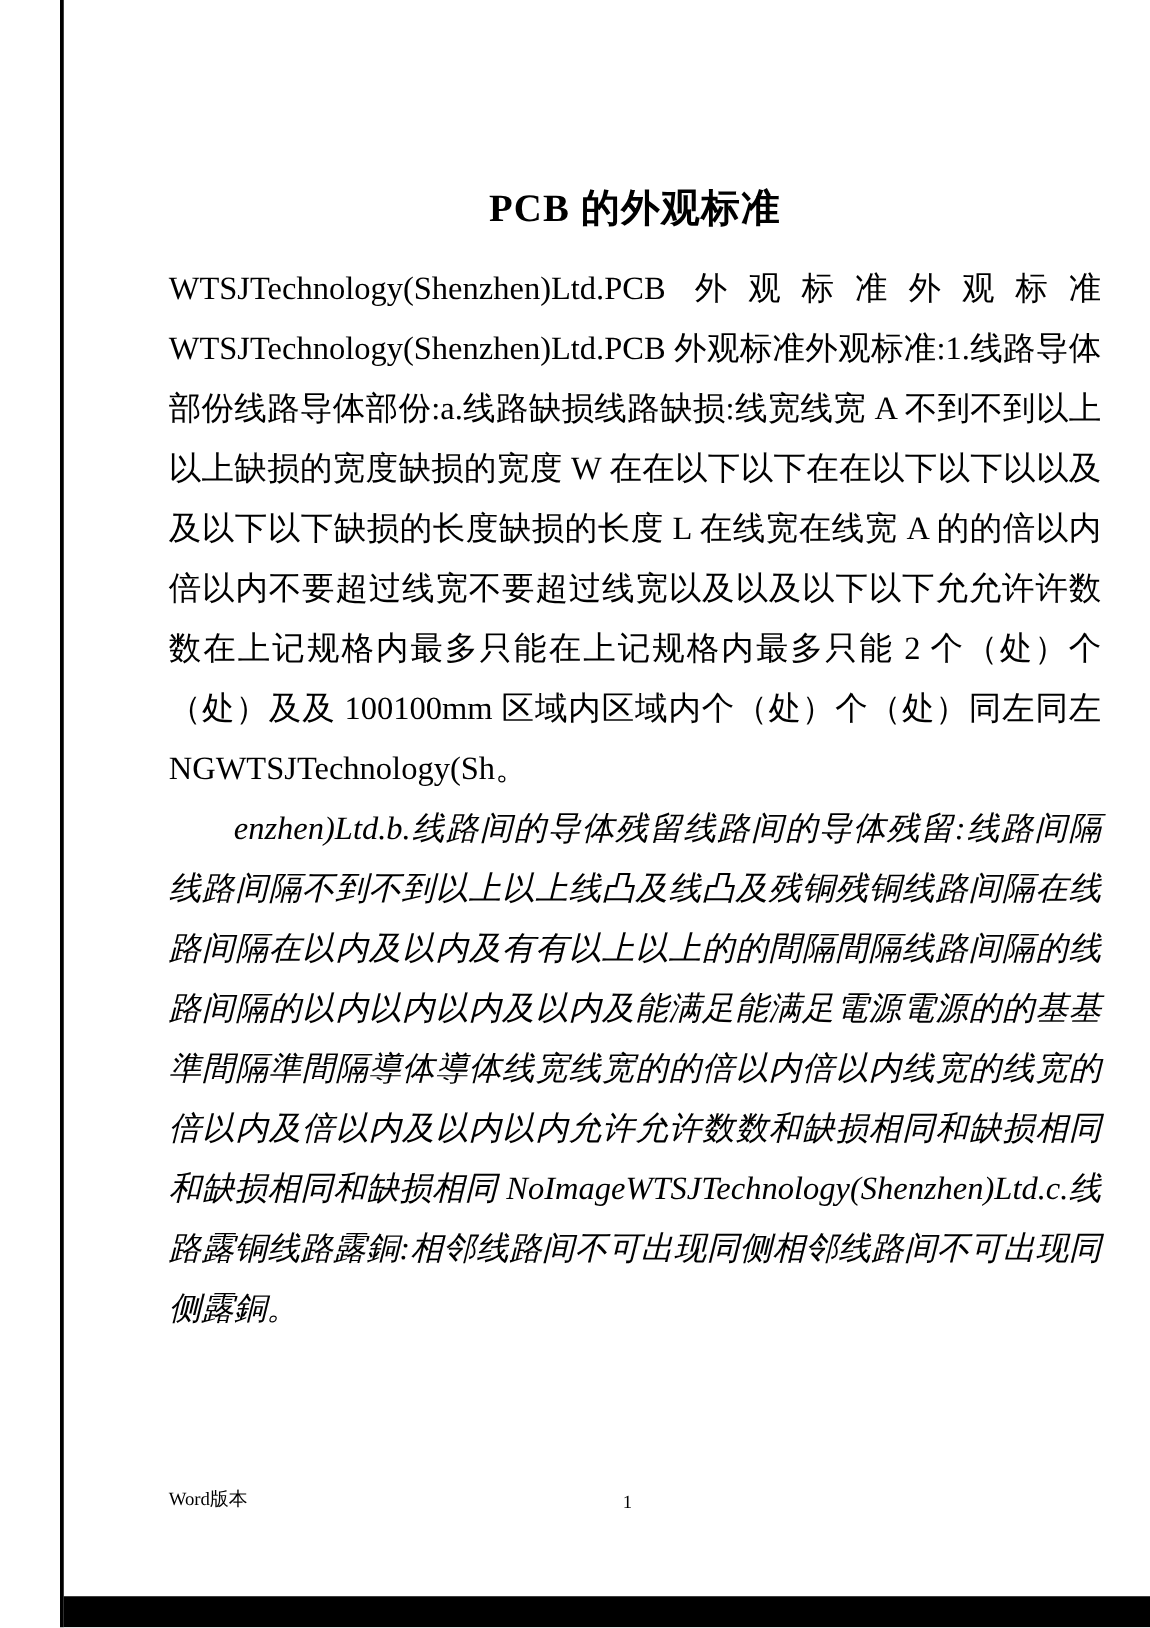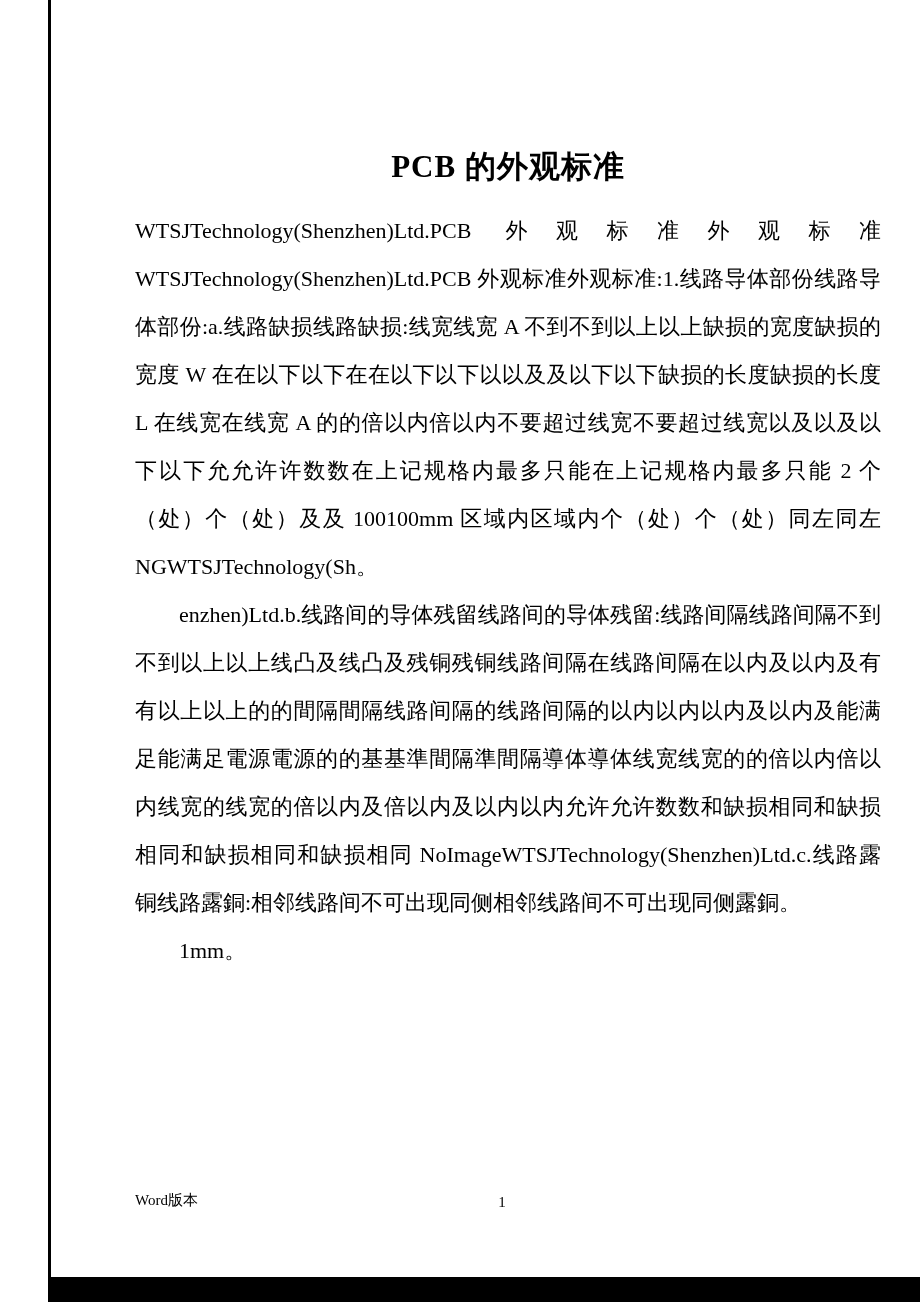--- a/index.html
+++ b/index.html
@@ -29,27 +29,28 @@
   .doc-title {
     margin: 145px 0 18px 0;
     font-size: 31px;
     font-weight: bold;
     text-align: center;
     letter-spacing: 1px;
     line-height: 44px;
   }
   .body-text p {
     margin: 0;
-    font-size: 22px;
+    font-size: 26px;
     line-height: 48px;
     text-align: justify;
     word-break: break-word;
   }
   .body-text p.indent {
     text-indent: 2em;
+    font-style: italic;
   }
   .footer {
     position: absolute;
     left: 84px;
     right: 96px;
     top: 1188px;
     height: 24px;
     font-size: 15px;
     line-height: 24px;
   }
@@ -76,21 +77,20 @@
 </style>
 </head>
 <body>
 
 <div class="page">
   <div class="content">
     <h1 class="doc-title">PCB 的外观标准</h1>
     <div class="body-text">
       <p>WTSJTechnology(Shenzhen)Ltd.PCB 外观标准外观标准 WTSJTechnology(Shenzhen)Ltd.PCB 外观标准外观标准:1.线路导体部份线路导体部份:a.线路缺损线路缺损:线宽线宽 A 不到不到以上以上缺损的宽度缺损的宽度 W 在在以下以下在在以下以下以以及及以下以下缺损的长度缺损的长度 L 在线宽在线宽 A 的的倍以内倍以内不要超过线宽不要超过线宽以及以及以下以下允允许许数数在上记规格内最多只能在上记规格内最多只能 2 个（处）个（处）及及 100100mm 区域内区域内个（处）个（处）同左同左 NGWTSJTechnology(Sh。</p>
       <p class="indent">enzhen)Ltd.b.线路间的导体残留线路间的导体残留:线路间隔线路间隔不到不到以上以上线凸及线凸及残铜残铜线路间隔在线路间隔在以内及以内及有有以上以上的的間隔間隔线路间隔的线路间隔的以内以内以内及以内及能满足能满足電源電源的的基基準間隔準間隔導体導体线宽线宽的的倍以内倍以内线宽的线宽的倍以内及倍以内及以内以内允许允许数数和缺损相同和缺损相同和缺损相同和缺损相同 NoImageWTSJTechnology(Shenzhen)Ltd.c.线路露铜线路露銅:相邻线路间不可出现同侧相邻线路间不可出现同侧露銅。</p>
-      <p class="indent">1mm。</p>
     </div>
   </div>
 
   <div class="footer">
     <span class="footer-left">Word版本</span>
     <span class="footer-page-number">1</span>
   </div>
 
   <div class="bottom-bar"></div>
 </div>

